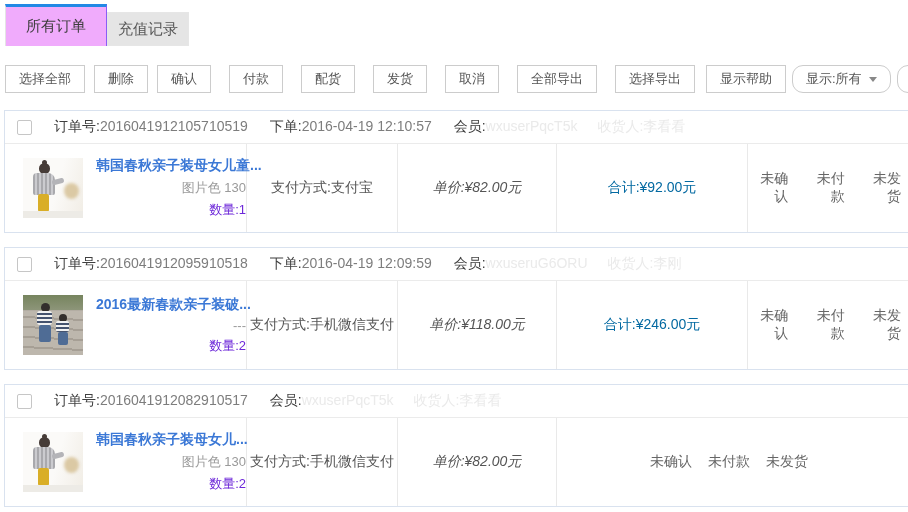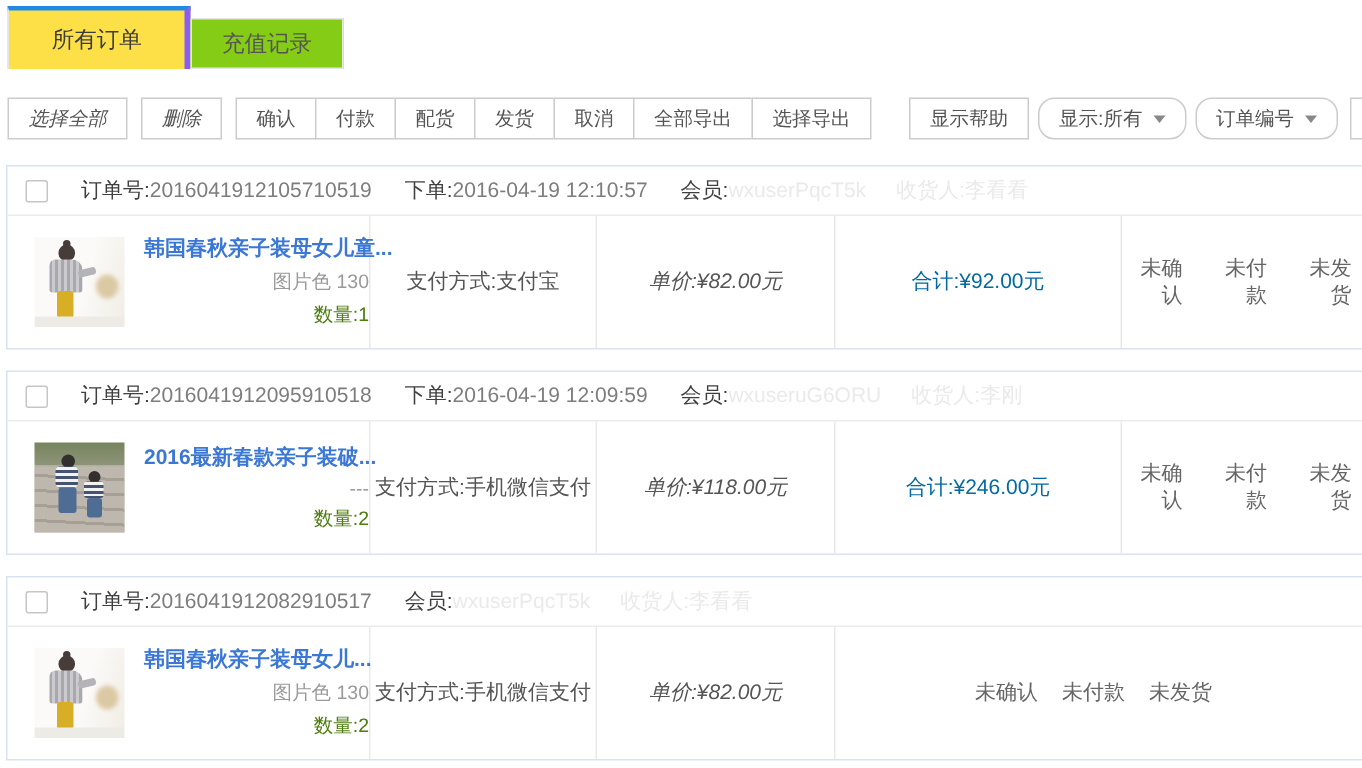--- a/index.html
+++ b/index.html
@@ -6,36 +6,36 @@
   body{
     width:908px;height:512px;overflow:hidden;background:#fff;
     font-family:"Liberation Sans","DejaVu Sans",sans-serif;
     color:#444;
   }
   
   .tabbar{display:flex;align-items:flex-end;padding-left:5px;height:46px;}
   .tab{display:flex;align-items:center;justify-content:center;
        font-size:15px;cursor:pointer;box-sizing:border-box;}
   .tab.active{
-    height:42px;width:122px;background:#fde047;color:#3c3c3c;
-    border-top:3px solid #2288e5;border-left:1px solid #e4e4e4;border-right:4px solid #8b5cf6;
+    height:42px;width:102px;background:#f0abfc;color:#3c3c3c;
+    border-top:3px solid #2288e5;border-left:1px solid #e4e4e4;border-right:1px solid #8b5cf6;
   }
   .tab.inactive{
-    height:34px;width:102px;background:#84cc16;color:#555;
+    height:34px;width:82px;background:#e5e5e5;color:#555;
     border:1px solid #e6e6e6;
   }
   
   .toolbar{display:flex;align-items:center;padding:0 0 0 5px;margin-top:18px;height:30px;}
   .btn{
     display:inline-flex;align-items:center;justify-content:center;
     height:28px;padding:0 13px;border:1px solid #ccc;background:#fff;
     color:#555;font-size:13px;box-sizing:border-box;cursor:pointer;white-space:nowrap;
   }
-  .btn.sep{margin-right:9px;font-style:italic;}
-  .btn-group{display:flex;margin-right:25px;}
+  .btn.sep{margin-right:9px;}
+  .btn-group{display:flex;margin-right:11px;gap:19px;}
   .btn-group .btn{margin-left:-1px;}
   .btn-group .btn:first-child{margin-left:0;}
   .caret{width:0;height:0;border-left:4px solid transparent;border-right:4px solid transparent;
          border-top:5px solid #888;margin-left:7px;display:inline-block;}
   .right-tools{margin-left:auto;display:flex;align-items:center;}
   .right-tools .btn{margin-left:6px;border-radius:11px;}
   .search-input{
     height:28px;width:126px;border:1px solid #ccc;box-sizing:border-box;
     margin-left:8px;padding:0 6px;font-size:13px;color:#555;outline:none;
   }
@@ -55,21 +55,21 @@
   .col{display:flex;align-items:center;justify-content:center;box-sizing:border-box;
        border-right:1px solid #e9e9e9;font-size:14px;color:#555;}
   .c1{width:242px;justify-content:flex-start;padding-left:18px;}
   .c2{width:151px;}
   .c3{width:159px;font-style:italic;}
   .c4{width:191px;color:#0369a1;}
   .c5{flex:1;border-right:none;gap:16px;color:#666;padding-right:14px;}
   .pinfo{margin-left:13px;display:flex;flex-direction:column;gap:4px;min-width:0;}
   .ptitle{color:#3b78d6;font-weight:bold;font-size:14px;white-space:nowrap;cursor:pointer;}
   .pvariant{color:#9a9a9a;font-size:13px;}
-  .pqty{color:#4d7c0f;font-size:13px;}
+  .pqty{color:#6d28d9;font-size:13px;}
   .total{font-weight:normal;}
   
   .thumb{position:relative;width:60px;height:60px;overflow:hidden;flex:none;cursor:pointer;}
   .thumb i{position:absolute;display:block;}
   .ta{background:linear-gradient(105deg,#fbfaf8 55%,#f1ede5 100%);}
   .ta::after{content:'';position:absolute;left:0;right:0;bottom:0;height:7px;background:#edebe6;}
   .ta-blob{right:4px;top:25px;width:15px;height:16px;background:#dbc9a4;border-radius:50%;filter:blur(1.5px);}
   .ta-head{left:16px;top:5px;width:11px;height:11px;background:#463c38;border-radius:50% 50% 46% 46%;}
   .ta-head::before{content:'';position:absolute;left:3px;top:-3px;width:5px;height:5px;background:#463c38;border-radius:50%;}
   .ta-body{left:10px;top:15px;width:22px;height:22px;border-radius:4px 7px 2px 2px;

